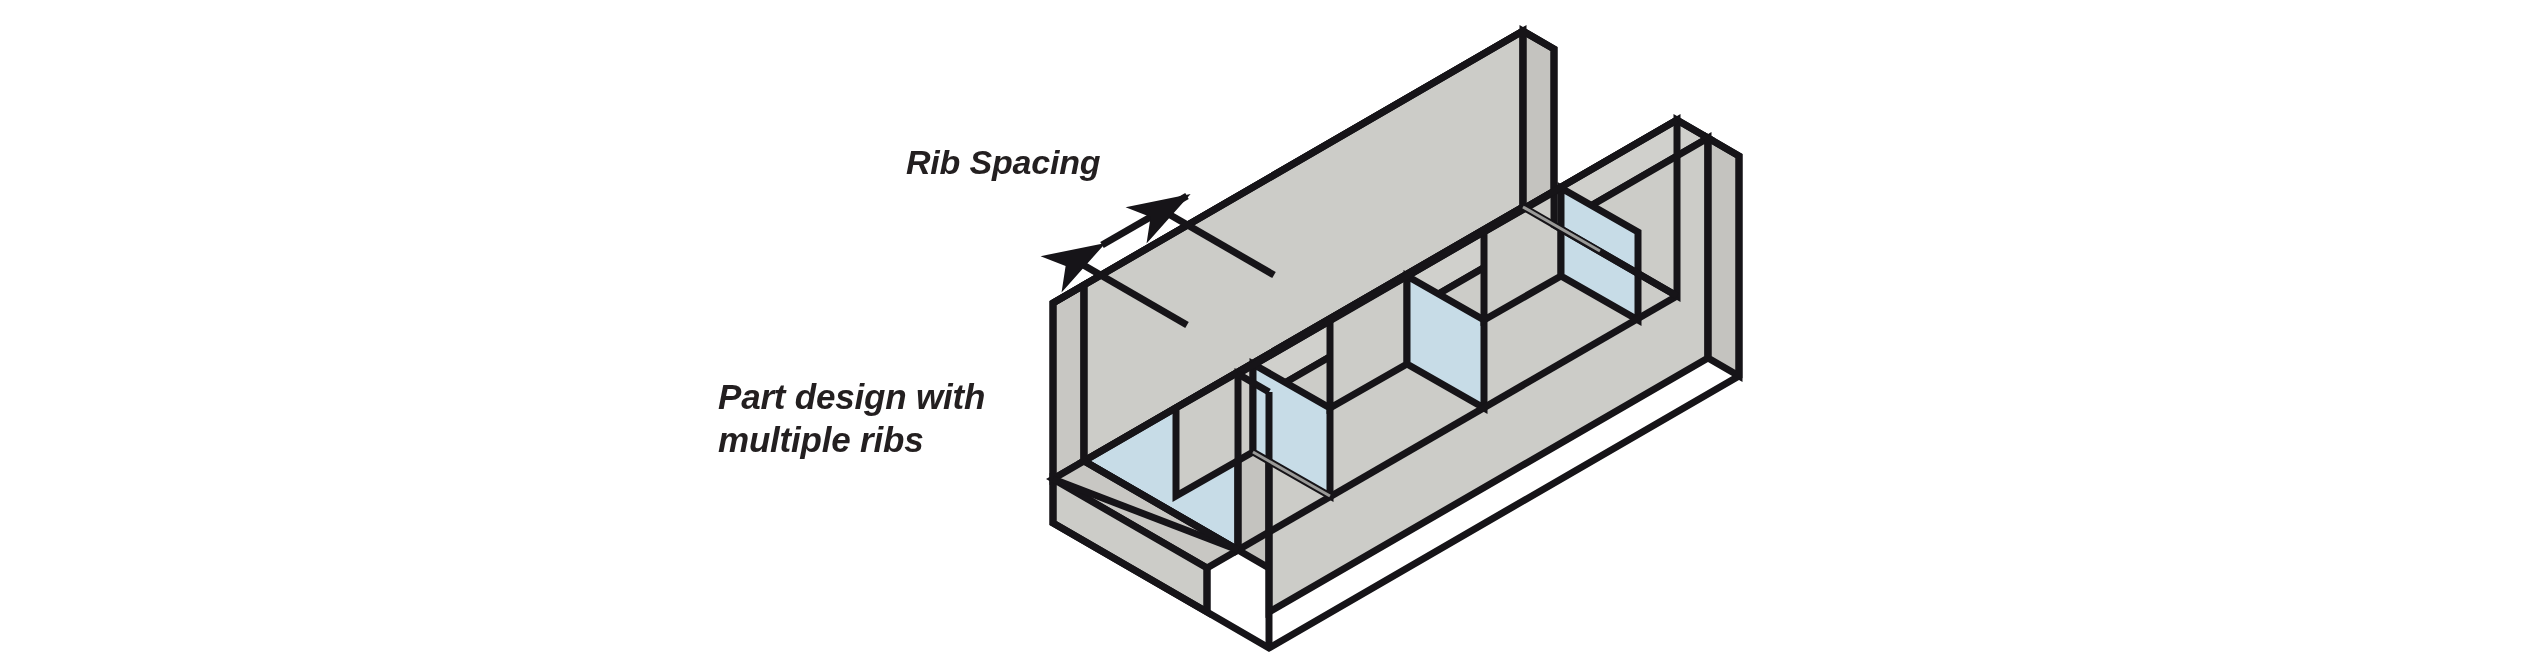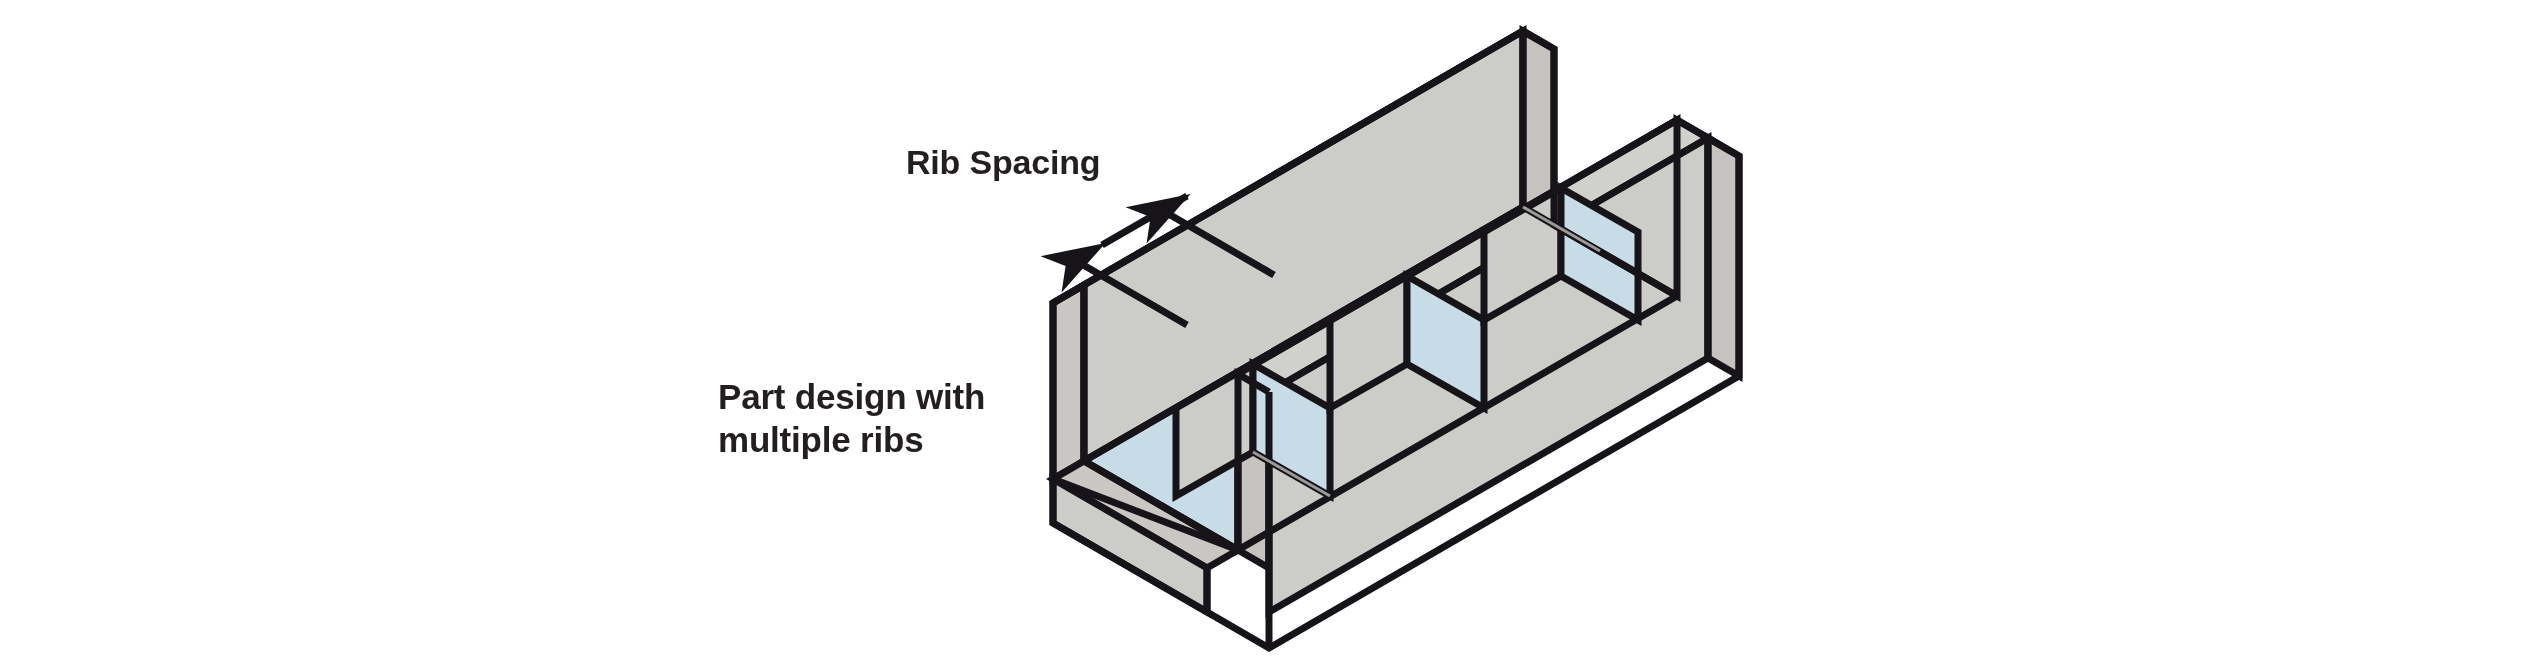--- a/index.html
+++ b/index.html
@@ -32,21 +32,21 @@
     font-size: 34px;
     letter-spacing: -0.2px;
   }
   .label-text.caption {
     font-size: 35px;
   }
 </style>
 </head>
 <body>
 
-<div id="figure-root" style="background: rgb(255, 255, 255);">
+<div id="figure-root" style="background: rgb(255, 255, 255); font-style: italic;">
 
   <svg id="diagram" viewBox="0 0 2542 662" xmlns="http://www.w3.org/2000/svg">
 
     <defs>
       <marker id="arrowStart" markerWidth="10" markerHeight="10" refX="8.6" refY="3.4" orient="auto" markerUnits="strokeWidth">
         <path d="M 9.2 3.4 L 0.2 0.4 L 2.6 3.4 L 0.2 6.4 Z" fill="#161418"></path>
       </marker>
       <marker id="arrowEnd" markerWidth="10" markerHeight="10" refX="8.6" refY="3.4" orient="auto" markerUnits="strokeWidth">
         <path d="M 9.2 3.4 L 0.2 0.4 L 2.6 3.4 L 0.2 6.4 Z" fill="#161418"></path>
       </marker>

